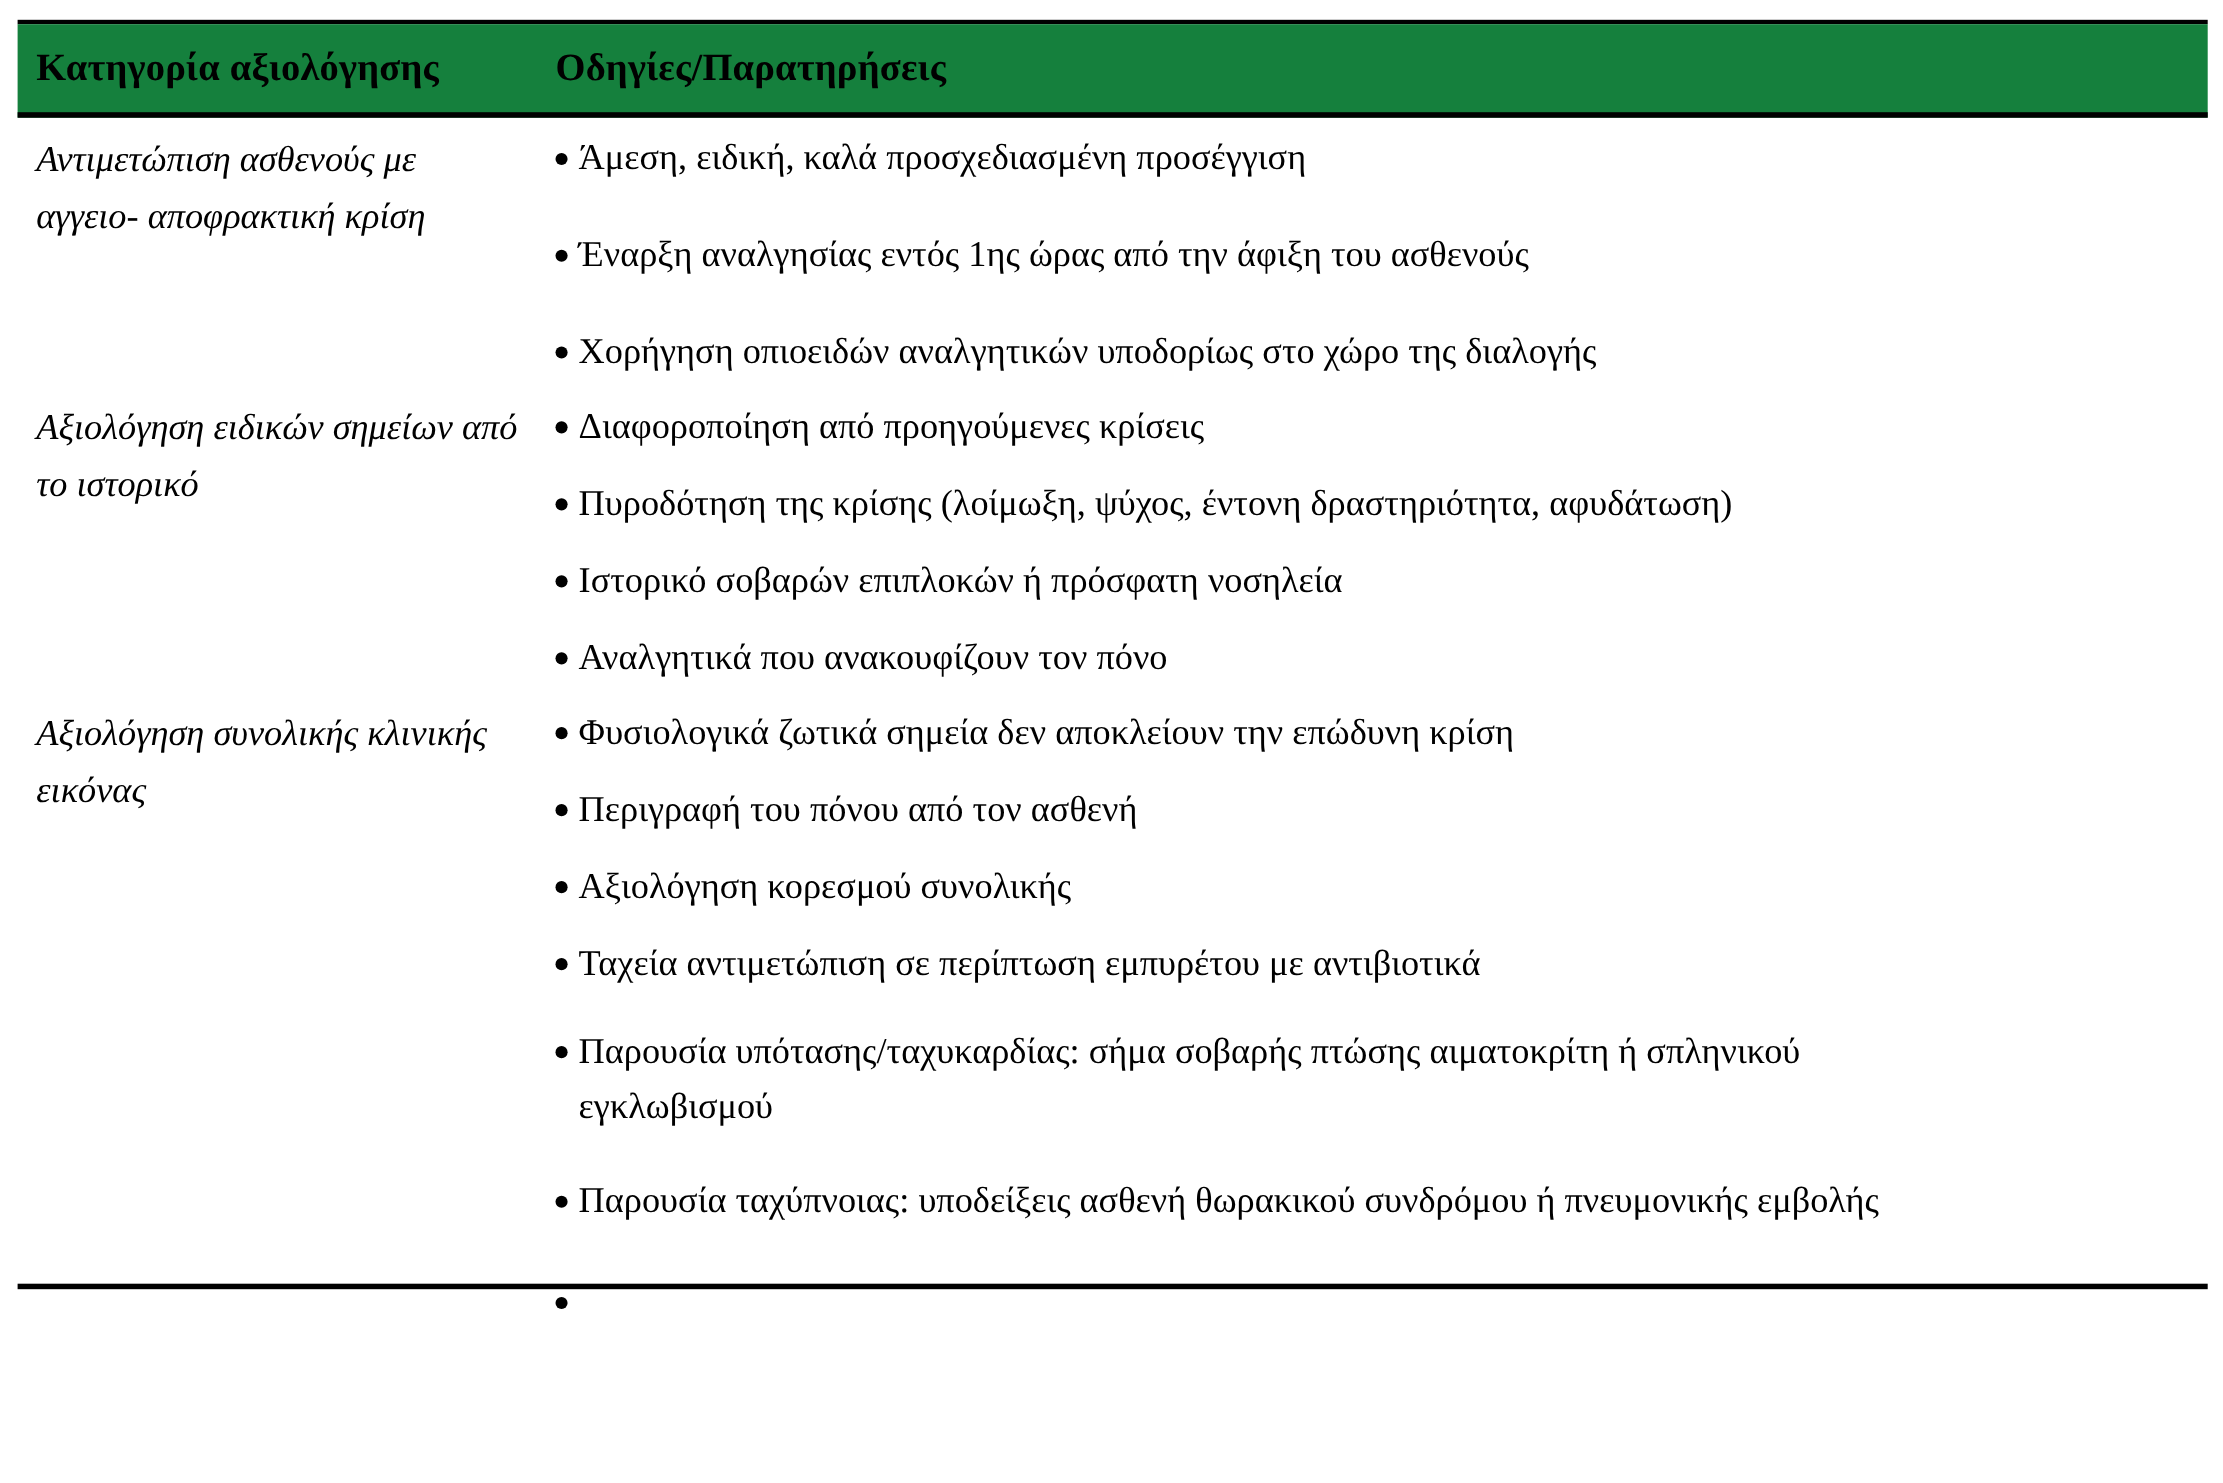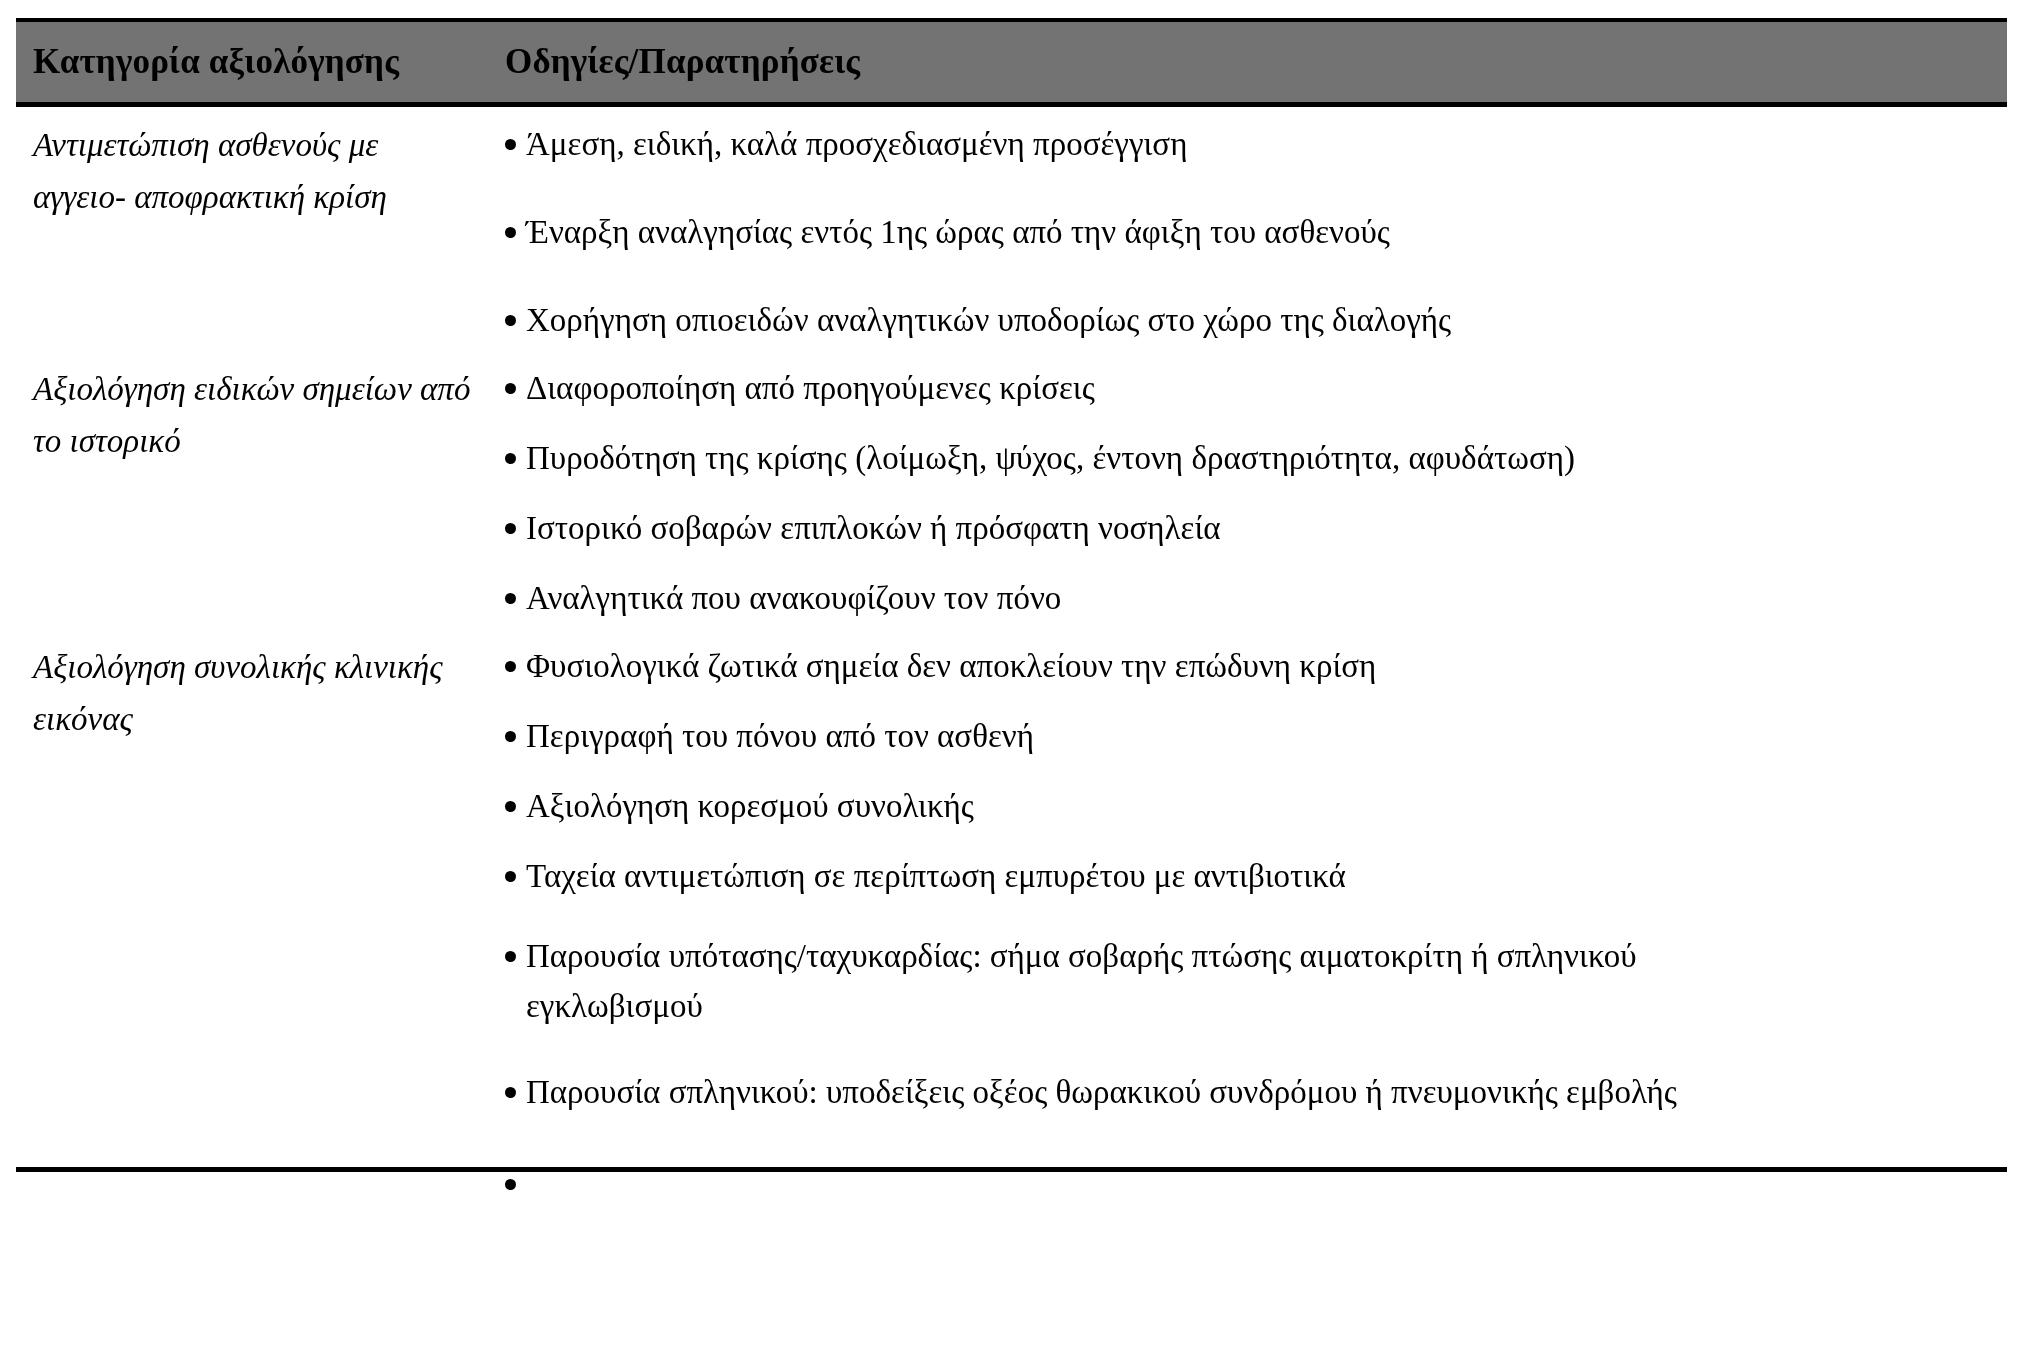--- a/index.html
+++ b/index.html
@@ -21,21 +21,21 @@
     border-top: 4px solid #000000;
     border-bottom: 5px solid #000000;
   }
 
   
   .thead {
     display: grid;
     grid-template-columns: 489px 1fr;
     align-items: center;
     height: 80px;
-    background: #737373;
+    background: #15803d;
     border-bottom: 5px solid #000000;
     font-weight: bold;
     font-size: 35px;
     letter-spacing: 0.2px;
   }
   .thead .th-cat { padding-left: 17px; }
   .thead .th-instr { padding-left: 0; }
 
   
   .trow {
@@ -167,21 +167,21 @@
     <span class="txt">Ταχεία αντιμετώπιση σε περίπτωση εμπυρέτου με αντιβιοτικά</span>
   </li>
 
   <li>
     <span class="dot"></span>
     <span class="txt">Παρουσία υπότασης/ταχυκαρδίας: σήμα σοβαρής πτώσης αιματοκρίτη ή σπληνικού εγκλωβισμού</span>
   </li>
 
   <li>
     <span class="dot"></span>
-    <span class="txt">Παρουσία σπληνικού: υποδείξεις οξέος θωρακικού συνδρόμου ή πνευμονικής εμβολής</span>
+    <span class="txt">Παρουσία ταχύπνοιας: υποδείξεις ασθενή θωρακικού συνδρόμου ή πνευμονικής εμβολής</span>
   </li>
 
   <li>
     <span class="dot"></span>
   </li>
 </ul>
     </div>
   </div>
 </div>
 </div>

